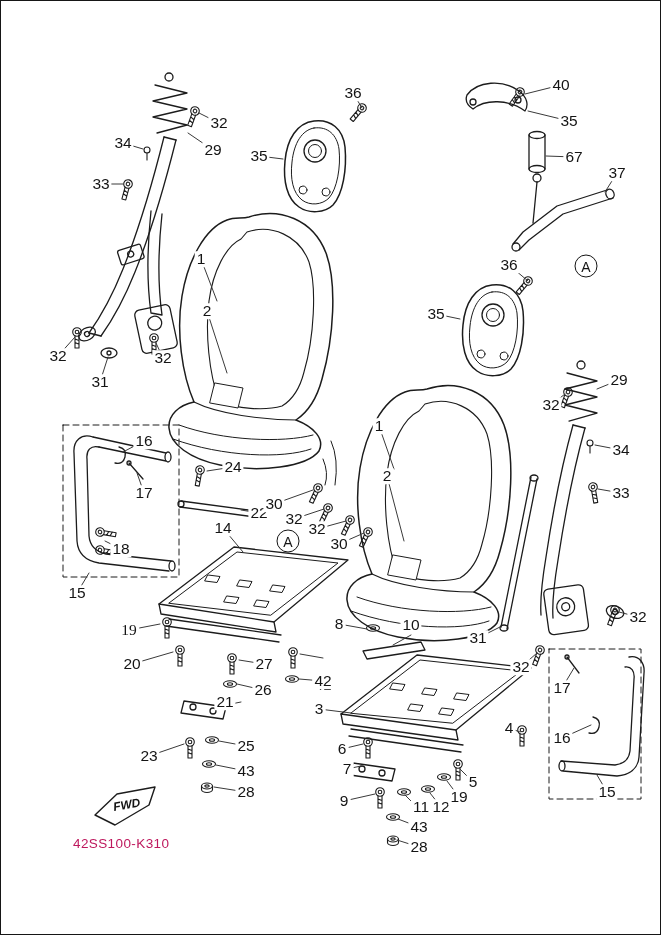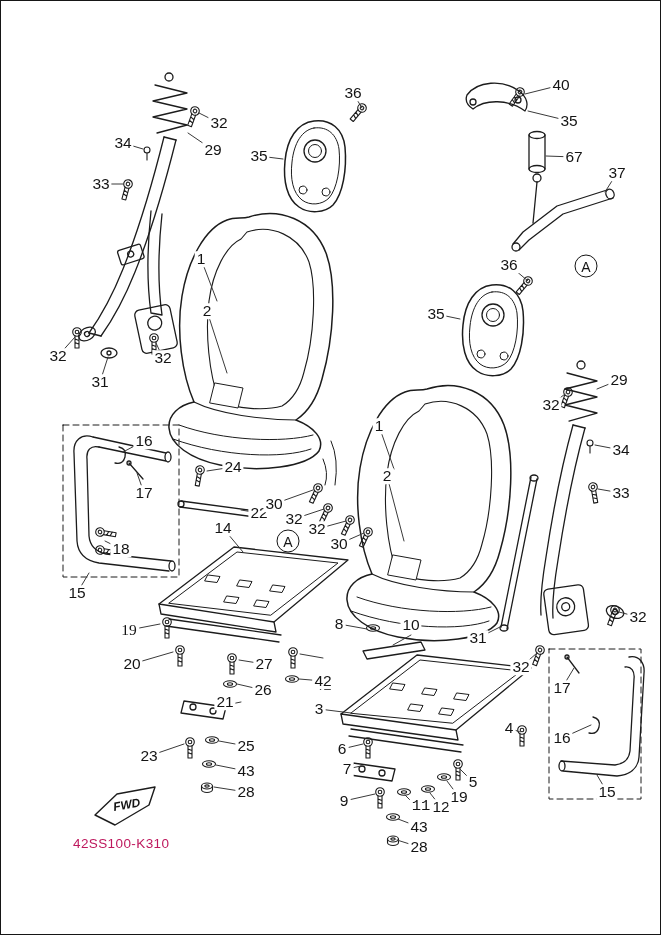--- a/index.html
+++ b/index.html
@@ -365,21 +365,21 @@
       <span class="callout" style="left: 561px; top: 687px;">17</span>
       <span class="callout" style="left: 561px; top: 737px;">16</span>
       <span class="callout" style="left: 148px; top: 755px;">23</span>
       <span class="callout" style="left: 245px; top: 745px;">25</span>
       <span class="callout" style="left: 245px; top: 770px;">43</span>
       <span class="callout" style="left: 245px; top: 791px;">28</span>
       <span class="callout" style="left: 318px; top: 708px;">3</span>
       <span class="callout" style="left: 341px; top: 748px;">6</span>
       <span class="callout" style="left: 346px; top: 768px;">7</span>
       <span class="callout" style="left: 343px; top: 800px;">9</span>
-      <span class="callout" style="left: 420px; top: 806px; font-family: Liberation Mono, monospace;">11</span>
+      <span class="callout" style="left: 420px; top: 806px;">11</span>
       <span class="callout" style="left: 440px; top: 806px;">12</span>
       <span class="callout" style="left: 458px; top: 796px;">19</span>
       <span class="callout" style="left: 472px; top: 781px;">5</span>
       <span class="callout" style="left: 508px; top: 727px;">4</span>
       <span class="callout" style="left: 606px; top: 791px;">15</span>
       <span class="callout" style="left: 418px; top: 826px;">43</span>
       <span class="callout" style="left: 418px; top: 846px;">28</span>
       <span class="callout" style="left: 637px; top: 616px;">32</span>
       <span class="view-label" style="left: 585px; top: 265px;">A</span>
       <span class="view-label" style="left: 287px; top: 540px;">A</span>

